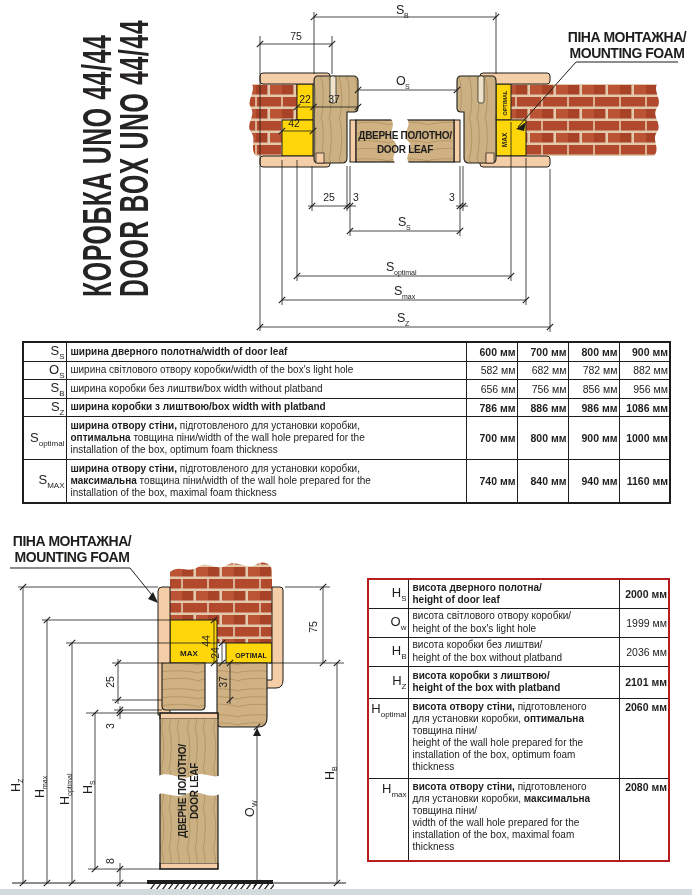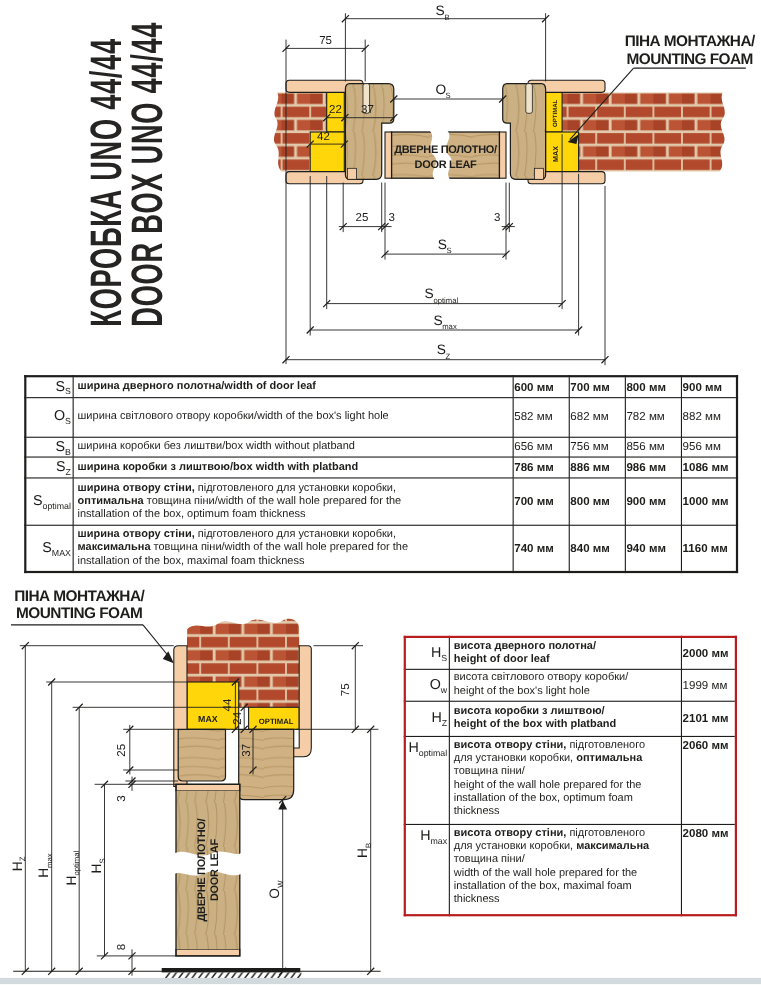--- a/index.html
+++ b/index.html
@@ -21,24 +21,24 @@
   .leaftxt{font-size:10px;font-weight:bold;letter-spacing:-0.3px;text-anchor:middle}
   .foammark{font-weight:bold;text-anchor:middle}
   
   table{position:absolute;border-collapse:collapse;table-layout:fixed;background:#fff}
   #wtable{left:22px;top:341px;width:647px;border:2px solid #1d1d1b}
   #htable{left:367px;top:578px;width:301px;border:2px solid #b91c1c}
   td{border:1px solid #1d1d1b;padding:1px 4px;vertical-align:middle;overflow:hidden}
   .sym{text-align:right;font-size:13px;padding:0 1px}
   .sym sub{font-size:8px}
   .desc{font-size:10px;line-height:1.22;white-space:pre-line}
-  .val{text-align:left;font-size:10.5px;padding:0 1px}
+  .val{text-align:right;font-size:10.5px;padding:0 1px}
   .b{font-weight:bold}
   .vtop{vertical-align:top;padding-top:2px}
-  #wtable tr.r1{height:18px}#wtable tr.r2{height:36px}#wtable tr.r3{height:18px}
+  #wtable tr.r1{height:18px}#wtable tr.r2{height:18px}#wtable tr.r3{height:18px}
   #wtable tr.r4{height:18px}#wtable tr.r5{height:43px}#wtable tr.r6{height:43px}
   #htable tr.h1{height:29px}#htable tr.h2{height:29px}#htable tr.h3{height:29px}
   #htable tr.h4{height:32px}#htable tr.h5{height:80px}#htable tr.h6{height:83px}
   .footstrip{position:absolute;left:0;top:889px;width:692px;height:6px;background:#d3dade}
 </style>
 </head>
 <body>
 
 <div class="page">
 
@@ -436,20 +436,26 @@
       <td class="desc"><span class="b">висота дверного полотна/
 height of door leaf</span></td>
       <td class="val b">2000 мм</td>
     </tr>
     <tr class="h2">
       <td class="sym"><span>O</span><sub>w</sub></td>
       <td class="desc"><span>висота світлового отвору коробки/
 height of the box's light hole</span></td>
       <td class="val">1999 мм</td>
     </tr>
+    <tr class="h3">
+      <td class="sym"><span>H</span><sub>B</sub></td>
+      <td class="desc"><span>висота коробки без лиштви/
+height of the box without platband</span></td>
+      <td class="val">2036 мм</td>
+    </tr>
     <tr class="h4">
       <td class="sym"><span>H</span><sub>Z</sub></td>
       <td class="desc"><span class="b">висота коробки з лиштвою/
 height of the box with platband</span></td>
       <td class="val b">2101 мм</td>
     </tr>
     <tr class="h5">
       <td class="sym vtop"><span>H</span><sub>optimal</sub></td>
       <td class="desc vtop"><span class="b">висота отвору стіни,</span><span> підготовленого
 для установки коробки, </span><span class="b">оптимальна</span><span>

